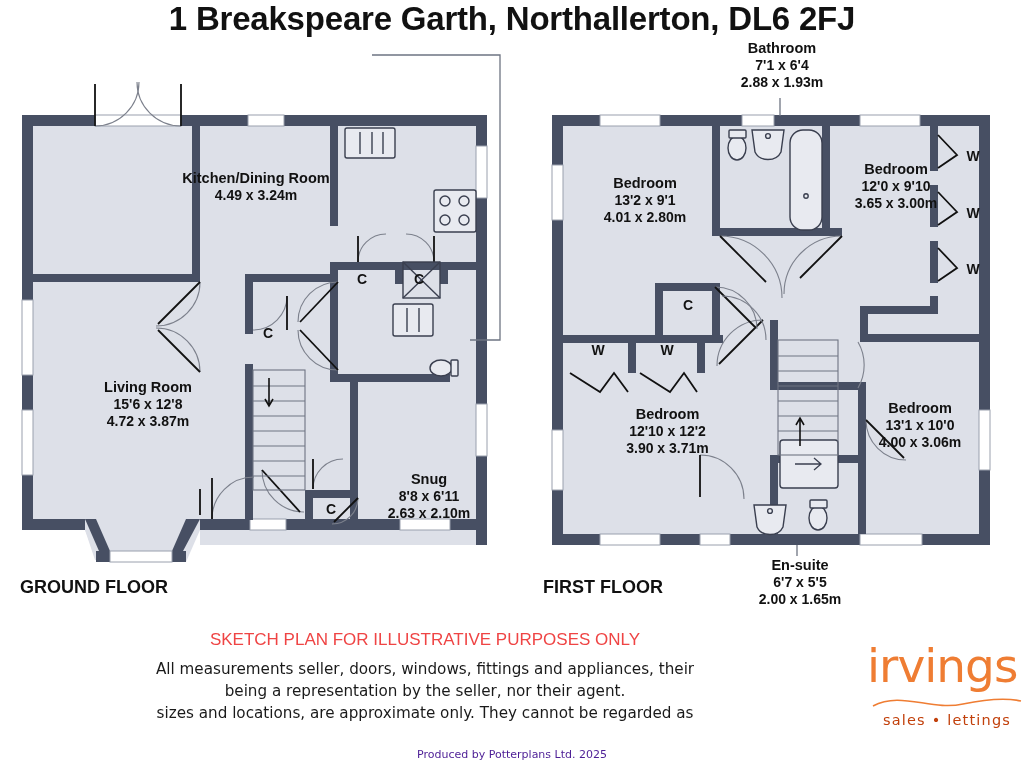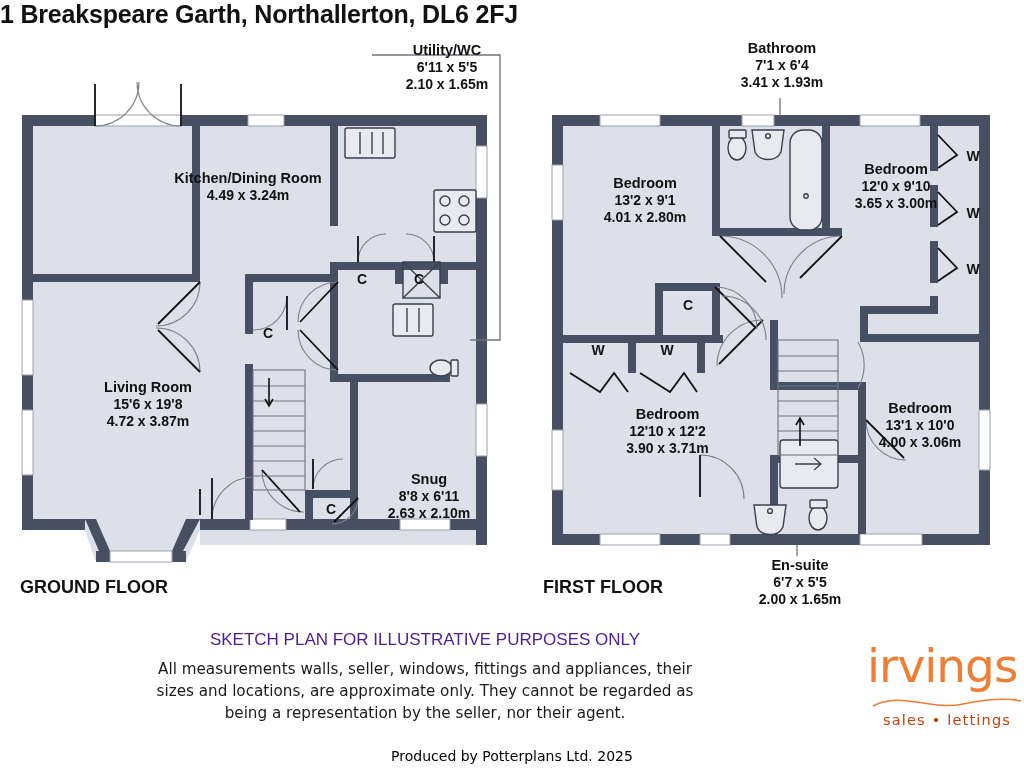--- a/index.html
+++ b/index.html
@@ -8,22 +8,22 @@
     width:1024px; height:768px;
     background:#ffffff;
     font-family:"Liberation Sans", sans-serif;
     color:#111111;
     overflow:hidden;
   }
   #page{ position:relative; width:1024px; height:768px; }
 
   .title{
     position:absolute; top:0px; left:0; width:1024px;
-    text-align:left;
-    font-size:25px; font-weight:bold; letter-spacing:-0.2px;
+    text-align:center;
+    font-size:33px; font-weight:bold; letter-spacing:-0.2px;
     color:#111;
   }
 
   svg.plan{ position:absolute; top:0; left:0; width:1024px; height:768px; }
 
   
   .lbl{
     position:absolute;
     text-align:center;
     font-weight:bold;
@@ -41,31 +41,31 @@
 
   .glyph{
     position:absolute;
     font-size:14px; font-weight:bold; color:#111;
     text-align:center; white-space:nowrap;
   }
 
   
   .sketchline{
     position:absolute; left:0; width:850px; top:630px;
-    text-align:center; font-size:17px; color:#4c1d95;
+    text-align:center; font-size:17px; color:#ef4444;
     font-family:"Liberation Sans", sans-serif;
   }
   .disc{
     position:absolute; left:0; width:850px; top:658px;
     text-align:center; font-size:15.2px; color:#1a1a1a; line-height:1.45;
     font-family:"DejaVu Sans", sans-serif;
   }
   .produced{
     position:absolute; left:0; width:1024px; top:748px;
-    text-align:center; font-size:14px; color:#000000;
+    text-align:center; font-size:11px; color:#4c1d95;
     font-family:"DejaVu Sans", sans-serif;
   }
 
   
   .logo{ position:absolute; left:867px; top:636px; width:160px; height:96px; }
   .logo .word{
     position:absolute; left:0; top:6px; width:160px;
     font-family:"DejaVu Sans", sans-serif;
     font-size:47px; color:#ef7d33; letter-spacing:-1px; line-height:1;
   }
@@ -353,47 +353,42 @@
       <g stroke="#6e7482" stroke-width="1.3" fill="none">
         <path d="M797,545 L797,556"></path>
       </g>
 
       <g stroke="#6e7482" stroke-width="1.3" fill="none">
         <path d="M780,98 L780,116"></path>
       </g>
     </g>
   </svg>
 
-  <div class="lbl" style="left:148px; top:170px; width:200px;">
+  <div class="lbl" style="left:156px; top:170px; width:200px;">
     <span class="n">Kitchen/Dining Room</span>
     <span class="d">4.49 x 3.24m</span>
   </div>
 
-  <div class="lbl" style="left:372px; top:42px; width:150px;">
-    <span class="n">Utility/WC</span>
-    <span class="d">6'11 x 5'5</span>
-    <span class="d">2.10 x 1.65m</span>
-  </div>
 
   <div class="lbl" style="left:58px; top:379px; width:180px;">
     <span class="n">Living Room</span>
-    <span class="d">15'6 x 19'8</span>
+    <span class="d">15'6 x 12'8</span>
     <span class="d">4.72 x 3.87m</span>
   </div>
 
   <div class="lbl" style="left:358px; top:439px; width:142px;margin-top:32px;">
     <span class="n">Snug</span>
     <span class="d">8'8 x 6'11</span>
     <span class="d">2.63 x 2.10m</span>
   </div>
 
   <div class="lbl" style="left:712px; top:40px; width:140px;">
     <span class="n">Bathroom</span>
     <span class="d">7'1 x 6'4</span>
-    <span class="d">3.41 x 1.93m</span>
+    <span class="d">2.88 x 1.93m</span>
   </div>
 
   <div class="lbl" style="left:730px; top:557px; width:140px;">
     <span class="n">En-suite</span>
     <span class="d">6'7 x 5'5</span>
     <span class="d">2.00 x 1.65m</span>
   </div>
 
   <div class="lbl" style="left:575px; top:175px; width:140px;">
     <span class="n">Bedroom</span>
@@ -429,23 +424,23 @@
   <div class="glyph" style="left:652px; top:342px; width:30px;">W</div>
   <div class="glyph" style="left:958px; top:148px; width:30px;">W</div>
   <div class="glyph" style="left:958px; top:205px; width:30px;">W</div>
   <div class="glyph" style="left:958px; top:261px; width:30px;">W</div>
 
   <div class="floorlbl" style="left:20px; top:577px;">GROUND FLOOR</div>
   <div class="floorlbl" style="left:543px; top:577px;">FIRST FLOOR</div>
 
   <div class="sketchline">SKETCH PLAN FOR ILLUSTRATIVE PURPOSES ONLY</div>
   <div class="disc">
-    <div>All measurements walls, seller, windows, fittings and appliances, their</div>
+    <div>All measurements seller, doors, windows, fittings and appliances, their</div>
+    <div>being a representation by the seller, nor their agent.</div>
     <div>sizes and locations, are approximate only. They cannot be regarded as</div>
-    <div>being a representation by the seller, nor their agent.</div>
   </div>
   <div class="produced">Produced by Potterplans Ltd. 2025</div>
 
   <div class="logo">
     <div class="word">irvings</div>
     <svg width="160" height="22" style="position:absolute; left:0; top:56px;">
       <path d="M6,14 C34,-1 64,19 96,12 C120,7 140,6 154,9" fill="none" stroke="#ef7d33" stroke-width="1.6"></path>
     </svg>
     <div class="sub">sales • lettings</div>
   </div>

